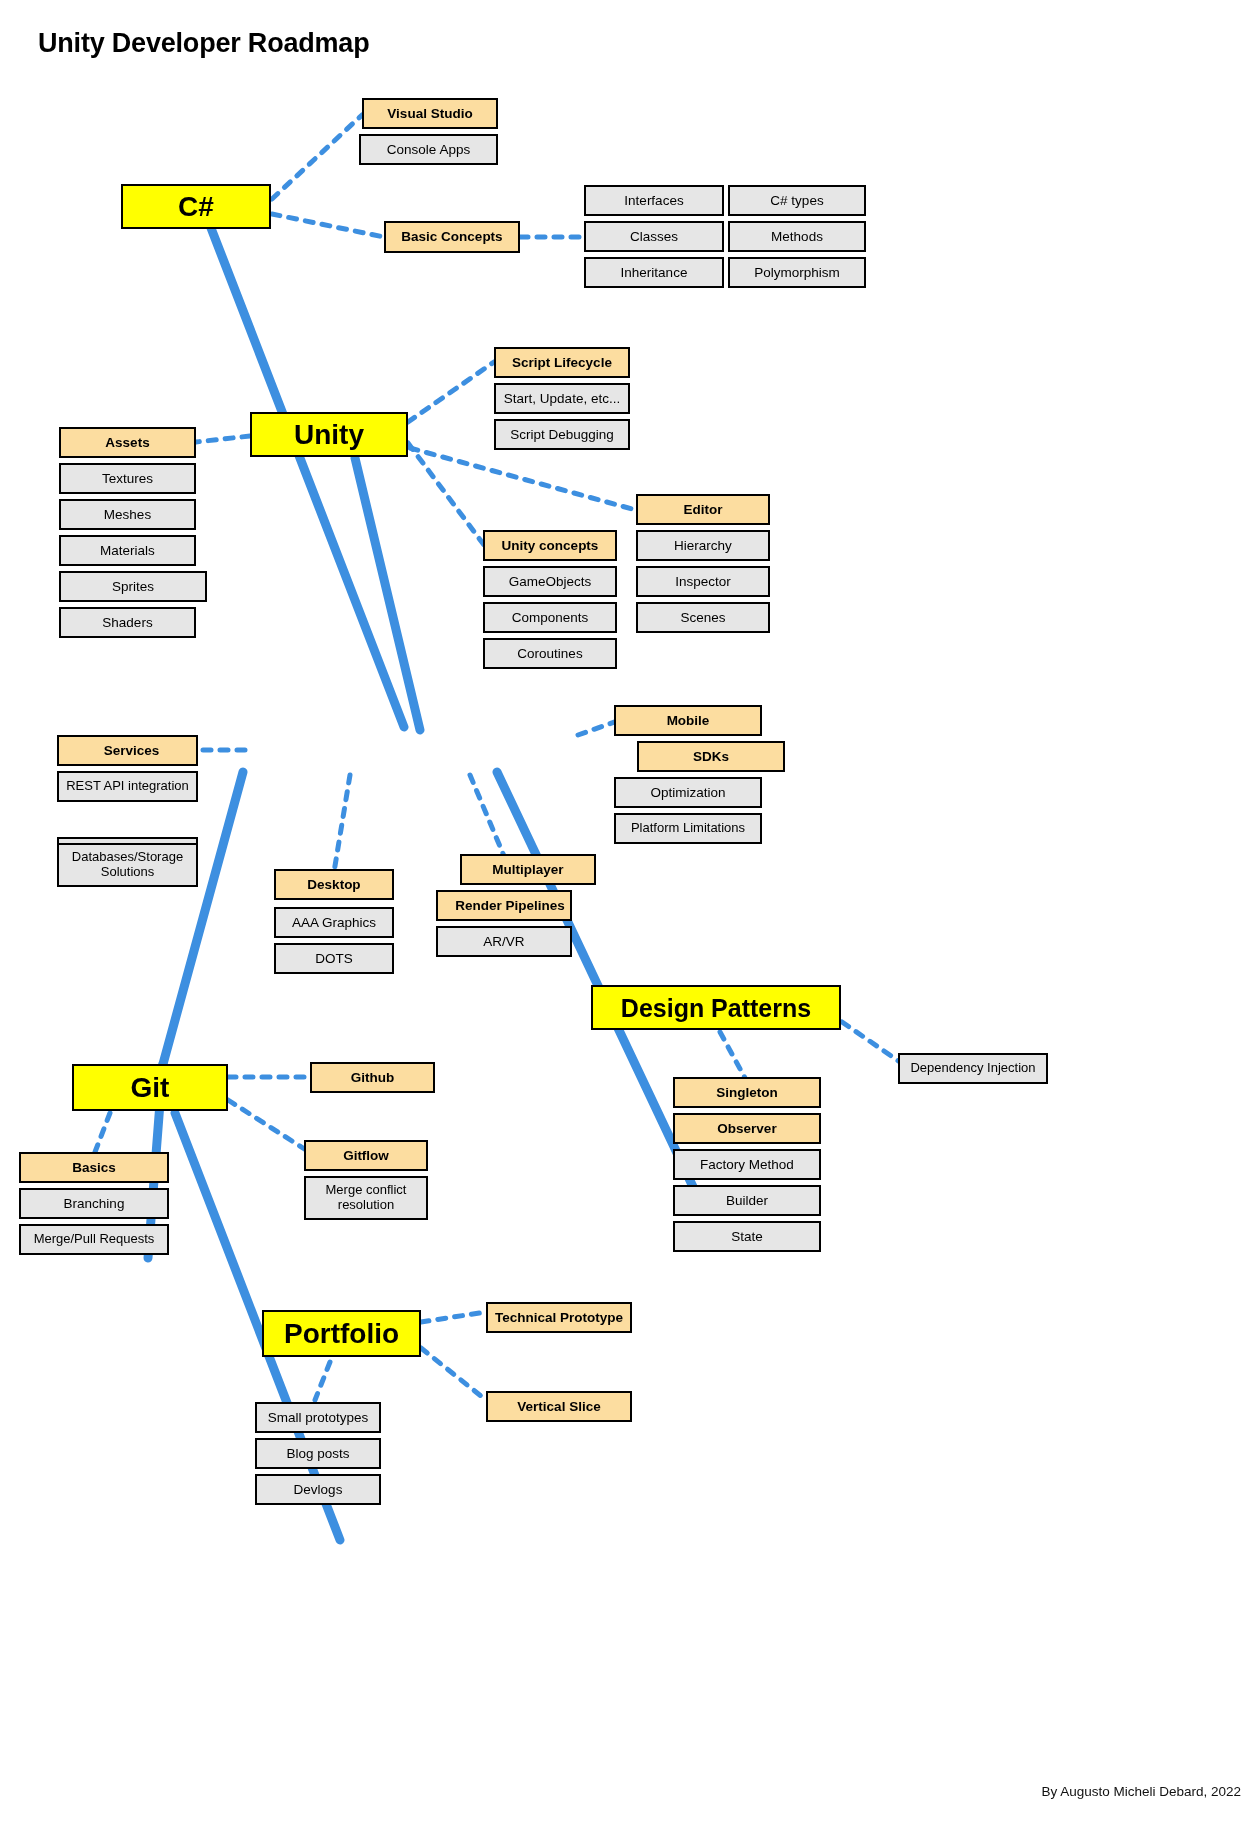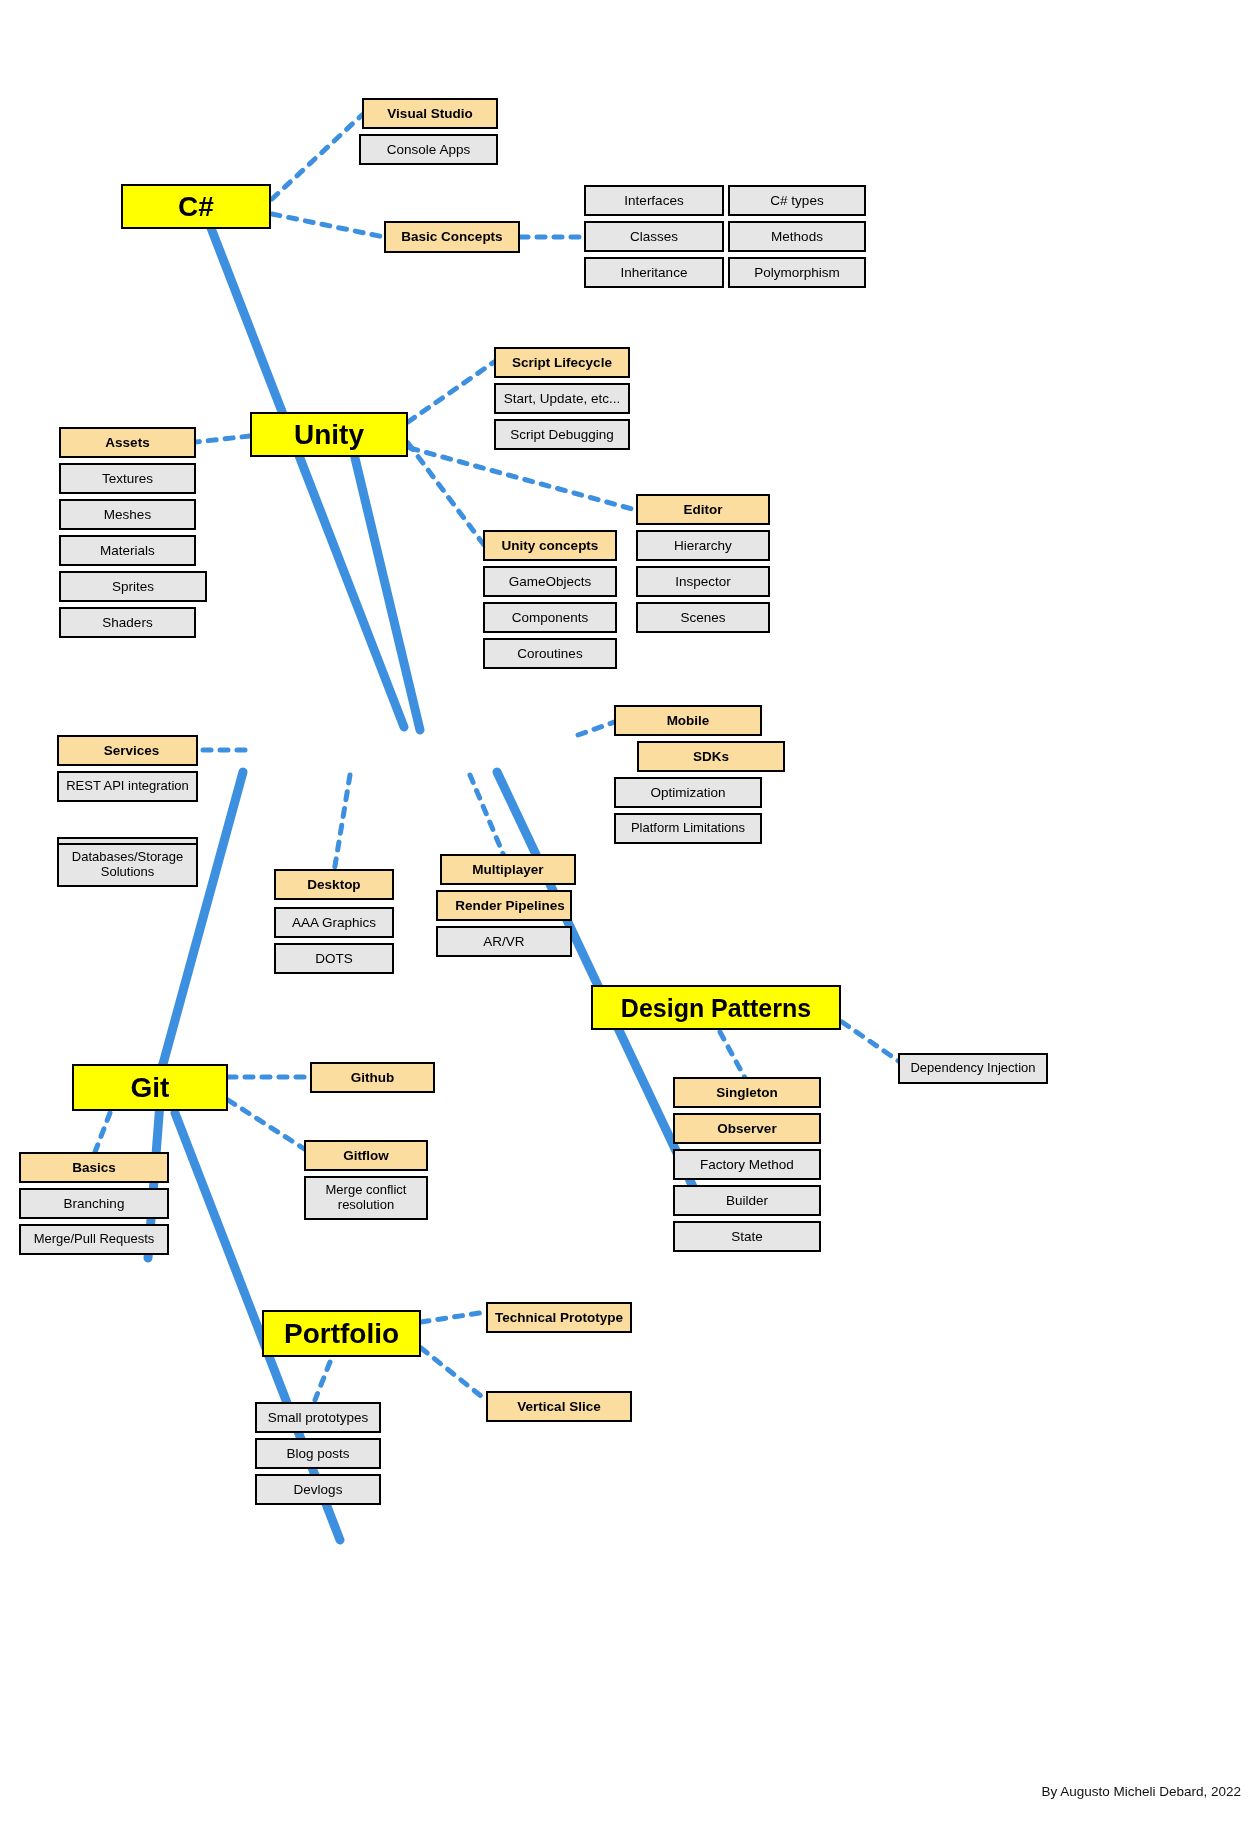--- a/index.html
+++ b/index.html
@@ -111,20 +111,21 @@
       <line x1="228" y1="1077" x2="310" y2="1077"></line>
       <line x1="228" y1="1100" x2="306" y2="1150"></line>
       <line x1="110" y1="1113" x2="95" y2="1152"></line>
 
       <line x1="421" y1="1322" x2="486" y2="1312"></line>
       <line x1="421" y1="1348" x2="486" y2="1400"></line>
       <line x1="330" y1="1362" x2="315" y2="1400"></line>
     </g>
   </svg>
 
+  <div class="title">Unity Developer Roadmap</div>
 
   <div class="node n-main big-28" style="left:121px; top:184px; width:150px; height:45px;">C#</div>
   <div class="node n-sub" style="left:362px; top:98px; width:136px; height:31px;">Visual Studio</div>
   <div class="node n-leaf" style="left:359px; top:134px; width:139px; height:31px;">Console Apps</div>
   <div class="node n-sub" style="left:384px; top:221px; width:136px; height:32px;">Basic Concepts</div>
 
   <div class="node n-leaf" style="left:584px; top:185px; width:140px; height:31px;">Interfaces</div>
   <div class="node n-leaf" style="left:584px; top:221px; width:140px; height:31px;">Classes</div>
   <div class="node n-leaf" style="left:584px; top:257px; width:140px; height:31px;">Inheritance</div>
   <div class="node n-leaf" style="left:728px; top:185px; width:138px; height:31px;">C# types</div>
@@ -162,21 +163,21 @@
 
   <div class="node n-sub" style="left:614px; top:705px; width:148px; height:31px;">Mobile</div>
   <div class="node n-sub" style="left:614px; top:741px; width:148px; height:31px;margin-left:23px;">SDKs</div>
   <div class="node n-leaf" style="left:614px; top:777px; width:148px; height:31px;">Optimization</div>
   <div class="node n-leaf s-13" style="left:614px; top:813px; width:148px; height:31px;">Platform Limitations</div>
 
   <div class="node n-sub" style="left:274px; top:869px; width:120px; height:31px;">Desktop</div>
   <div class="node n-leaf" style="left:274px; top:907px; width:120px; height:31px;">AAA Graphics</div>
   <div class="node n-leaf" style="left:274px; top:943px; width:120px; height:31px;">DOTS</div>
 
-  <div class="node n-sub" style="left:440px; top:854px; width:136px; height:31px;">Multiplayer</div>
+  <div class="node n-sub" style="left:460px; top:854px; width:136px; height:31px;">Multiplayer</div>
   <div class="node n-sub" style="left:436px; top:890px; width:136px; height:31px;padding-left:12px;">Render Pipelines</div>
   <div class="node n-leaf" style="left:436px; top:926px; width:136px; height:31px;">AR/VR</div>
 
   <div class="node n-main big-25" style="left:591px; top:985px; width:250px; height:45px;">Design Patterns</div>
   <div class="node n-leaf s-13" style="left:898px; top:1053px; width:150px; height:31px;">Dependency Injection</div>
 
   <div class="node n-sub" style="left:673px; top:1077px; width:148px; height:31px;">Singleton</div>
   <div class="node n-sub" style="left:673px; top:1113px; width:148px; height:31px;">Observer</div>
   <div class="node n-leaf" style="left:673px; top:1149px; width:148px; height:31px;">Factory Method</div>
   <div class="node n-leaf" style="left:673px; top:1185px; width:148px; height:31px;">Builder</div>

